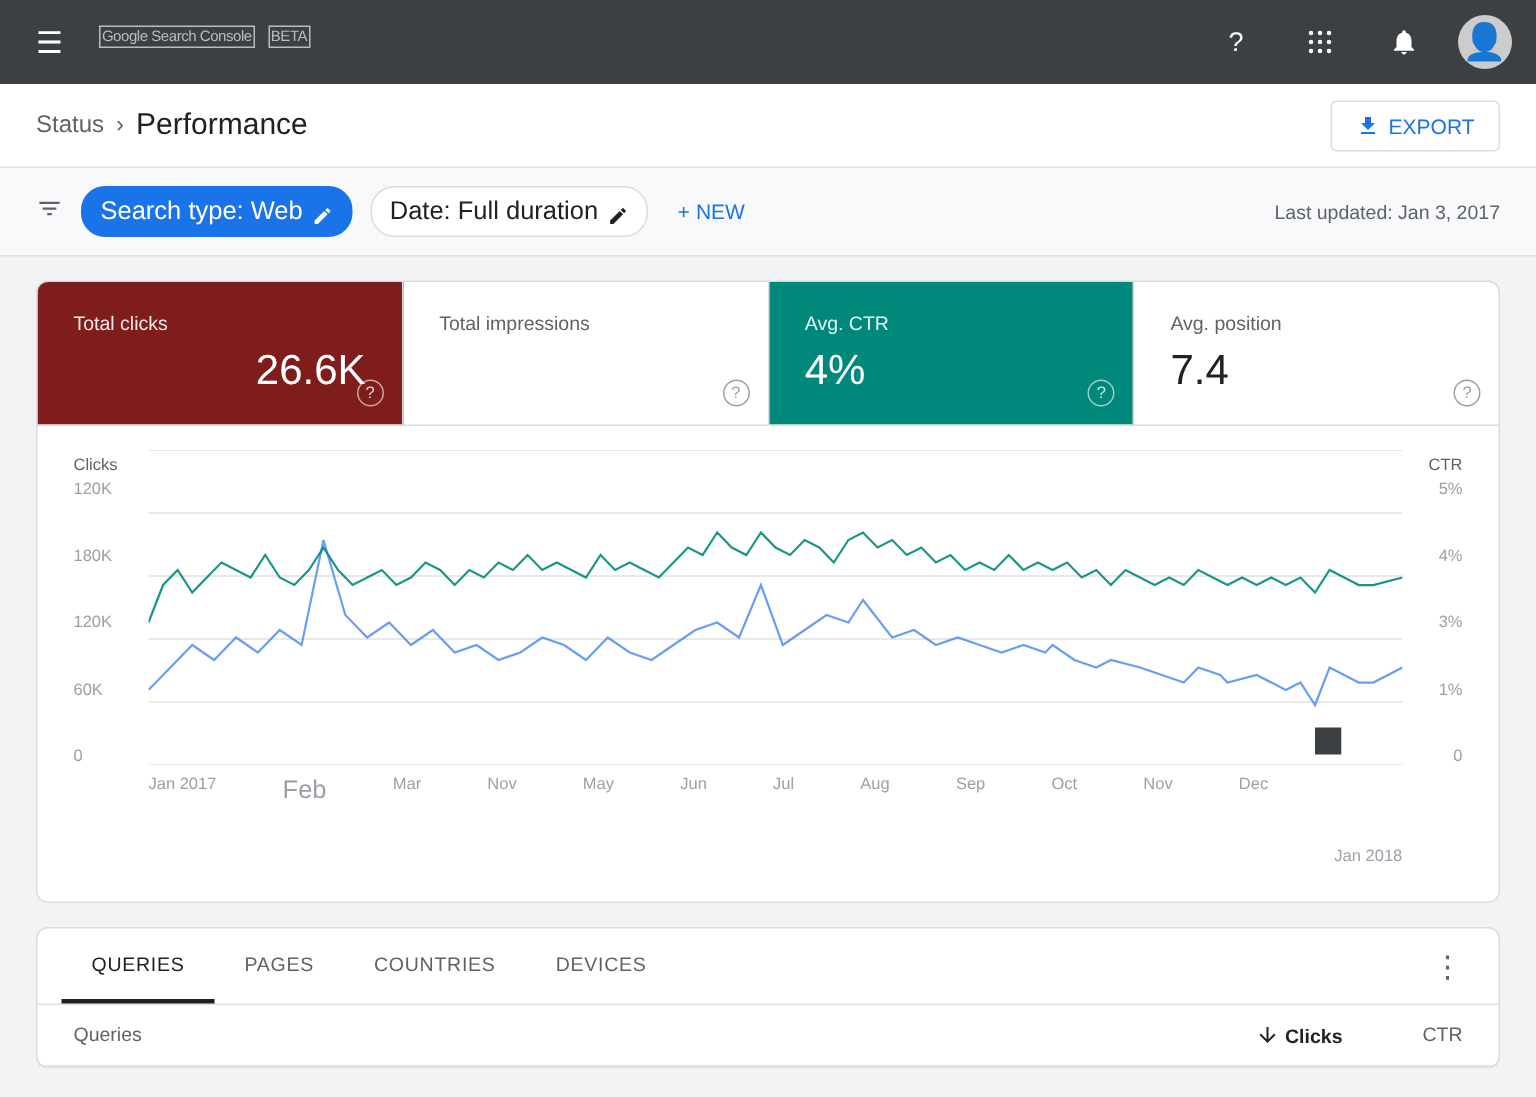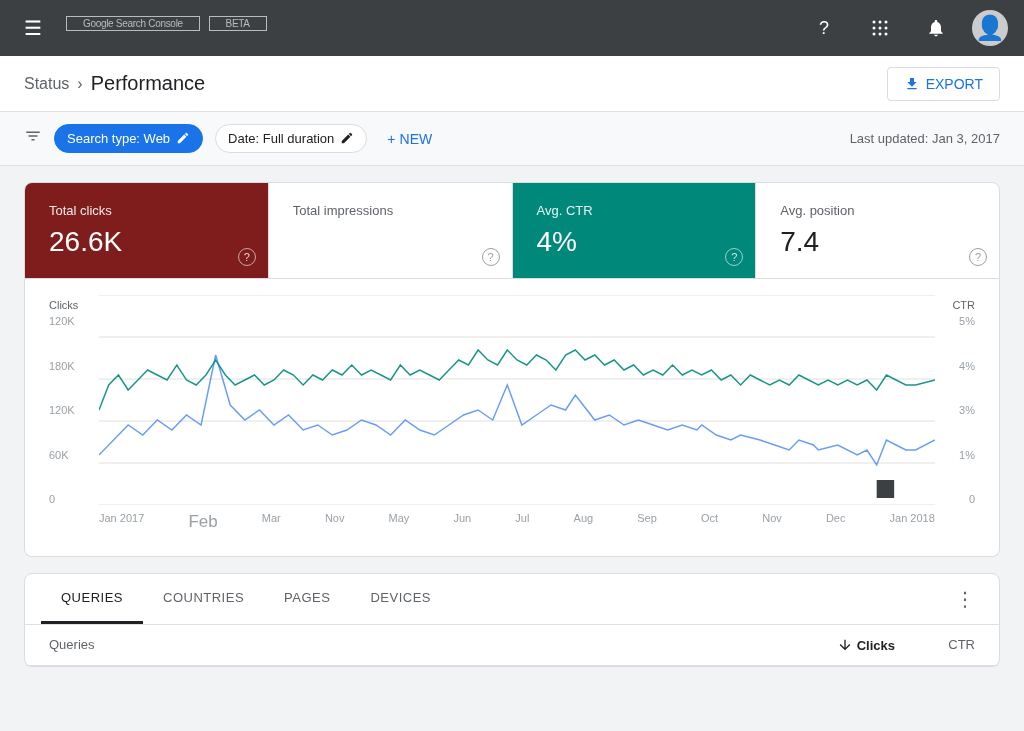--- a/index.html
+++ b/index.html
@@ -9,21 +9,21 @@
     .top-nav {
       background: #3c4043;
       height: 56px;
       display: flex;
       align-items: center;
       padding: 0 16px;
       gap: 12px;
     }
     .nav-menu-icon { color: #fff; font-size: 20px; cursor: pointer; padding: 8px; }
     .nav-logo { color: #fff; font-size: 18px; font-weight: 400; letter-spacing: -0.3px; white-space: nowrap; }
-    .nav-logo span { font-size: 10px; border: 1px solid #bbb; color: #bbb; padding: 1px 16px; margin-left: 4px; vertical-align: super; }
+    .nav-logo span { font-size: 10px; border: 1px solid #bbb; color: #bbb; padding: 1px 1px; margin-left: 4px; vertical-align: super; }
     .nav-spacer { flex: 1; }
     .url-bar {
       background: #5f6368;
       border-radius: 4px;
       display: flex;
       align-items: center;
       padding: 6px 12px;
       gap: 8px;
       min-width: 280px;
     }
@@ -71,25 +71,25 @@
       align-items: center;
       gap: 12px;
       border-bottom: 1px solid #e0e0e0;
     }
     .filter-icon { color: #5f6368; font-size: 18px; cursor: pointer; }
     .filter-chip {
       background: #fff;
       border: 1px solid #dadce0;
       border-radius: 16px;
       padding: 6px 12px;
-      font-size: 13px;
+      font-size: 17px;
       color: #202124;
       cursor: pointer;
       display: flex;
-      align-items: flex-start;
+      align-items: flex-end;
       gap: 6px;
     }
     .filter-chip-active {
       background: #1a73e8;
       border-color: #1a73e8;
       color: #fff;
     }
     .new-btn {
       display: flex;
       align-items: center;
@@ -122,21 +122,21 @@
       cursor: pointer;
     }
     .metric-card:last-child { border-right: none; }
     .metric-card.active-blue { background: #7f1d1d; color: #fff; }
     .metric-card.active-teal { background: #00897b; color: #fff; }
     .metric-label { font-size: 13px; margin-bottom: 8px; }
     .metric-card.active-blue .metric-label { color: rgba(255,255,255,0.9); }
     .metric-card.active-teal .metric-label { color: rgba(255,255,255,0.9); }
     .metric-label:not(.active-blue .metric-label):not(.active-teal .metric-label) { color: #5f6368; }
     .metric-value { font-size: 28px; font-weight: 400; }
-    .metric-card.active-blue .metric-value { color: #fff; }
+    .metric-card.active-blue .metric-value { color: #fff; text-align: right; }
     .metric-card.active-teal .metric-value { color: #fff; }
     .metric-help { position: absolute; bottom: 12px; right: 12px; width: 18px; height: 18px; border-radius: 50%; border: 1px solid; display: flex; align-items: center; justify-content: center; font-size: 11px; cursor: pointer; }
     .metric-card.active-blue .metric-help { border-color: rgba(255,255,255,0.6); color: rgba(255,255,255,0.8); }
     .metric-card.active-teal .metric-help { border-color: rgba(255,255,255,0.6); color: rgba(255,255,255,0.8); }
     .metric-help-default { border-color: #9aa0a6; color: #9aa0a6; }
     .inactive-label { color: #5f6368; }
     .inactive-value { color: #202124; }
 
     
     .chart-container {
@@ -320,21 +320,21 @@
           <span style="font-size:11px;color:#9aa0a6;">Mar</span>
           <span style="font-size:11px;color:#9aa0a6;">Nov</span>
           <span style="font-size:11px;color:#9aa0a6;">May</span>
           <span style="font-size:11px;color:#9aa0a6;">Jun</span>
           <span style="font-size:11px;color:#9aa0a6;">Jul</span>
           <span style="font-size:11px;color:#9aa0a6;">Aug</span>
           <span style="font-size:11px;color:#9aa0a6;">Sep</span>
           <span style="font-size:11px;color:#9aa0a6;">Oct</span>
           <span style="font-size:11px;color:#9aa0a6;">Nov</span>
           <span style="font-size:11px;color:#9aa0a6;">Dec</span>
-          <span style="font-size:11px;color:#9aa0a6;">Jan 2018</span>
+          <span style="font-size:11px;color:#9aa0a6;margin-top:48px;">Jan 2018</span>
         </div>
       </div>
 
       <div style="display:flex;flex-direction:column;width:40px;padding-top:4px;text-align:right;align-items:flex-end;">
         <div style="font-size:11px;color:#5f6368;margin-bottom:4px;">CTR</div>
         <div style="display:flex;flex-direction:column;justify-content:space-between;height:190px;align-items:flex-end;">
           <span style="font-size:11px;color:#9aa0a6;">5%</span>
           <span style="font-size:11px;color:#9aa0a6;">4%</span>
           <span style="font-size:11px;color:#9aa0a6;">3%</span>
           <span style="font-size:11px;color:#9aa0a6;">1%</span>
@@ -343,24 +343,24 @@
       </div>
     </div>
   </div>
 
   <div class="tabs-section">
     <div class="tabs-header">
       <div class="tab active">
         <span>QUERIES</span>
       </div>
       <div class="tab">
+        <span>PAGES</span>
+      </div>
+      <div class="tab">
         <span>COUNTRIES</span>
-      </div>
-      <div class="tab">
-        <span>PAGES</span>
       </div>
       <div class="tab">
         <span>DEVICES</span>
       </div>
       <div class="tab-more">⋮</div>
     </div>
     <div class="table-header">
       <div class="table-col-main">Queries</div>
       <div class="table-col-right">
         <svg width="16" height="16" viewBox="0 0 24 24" fill="#202124">

